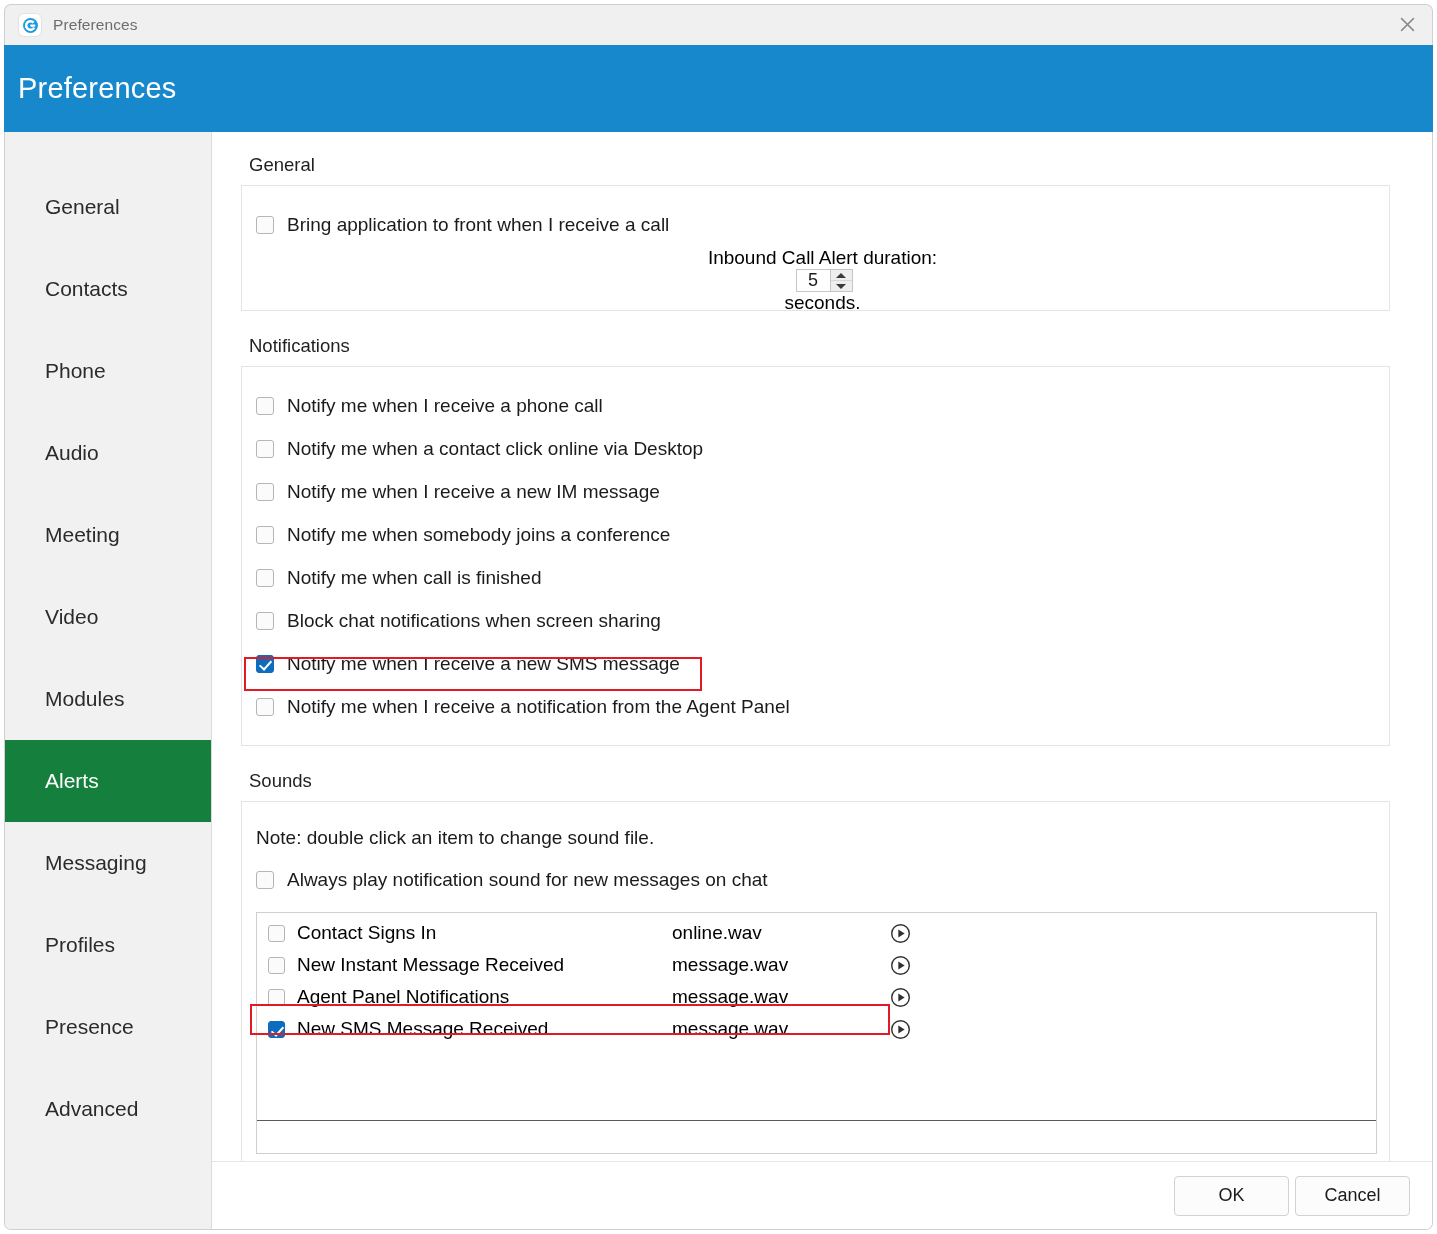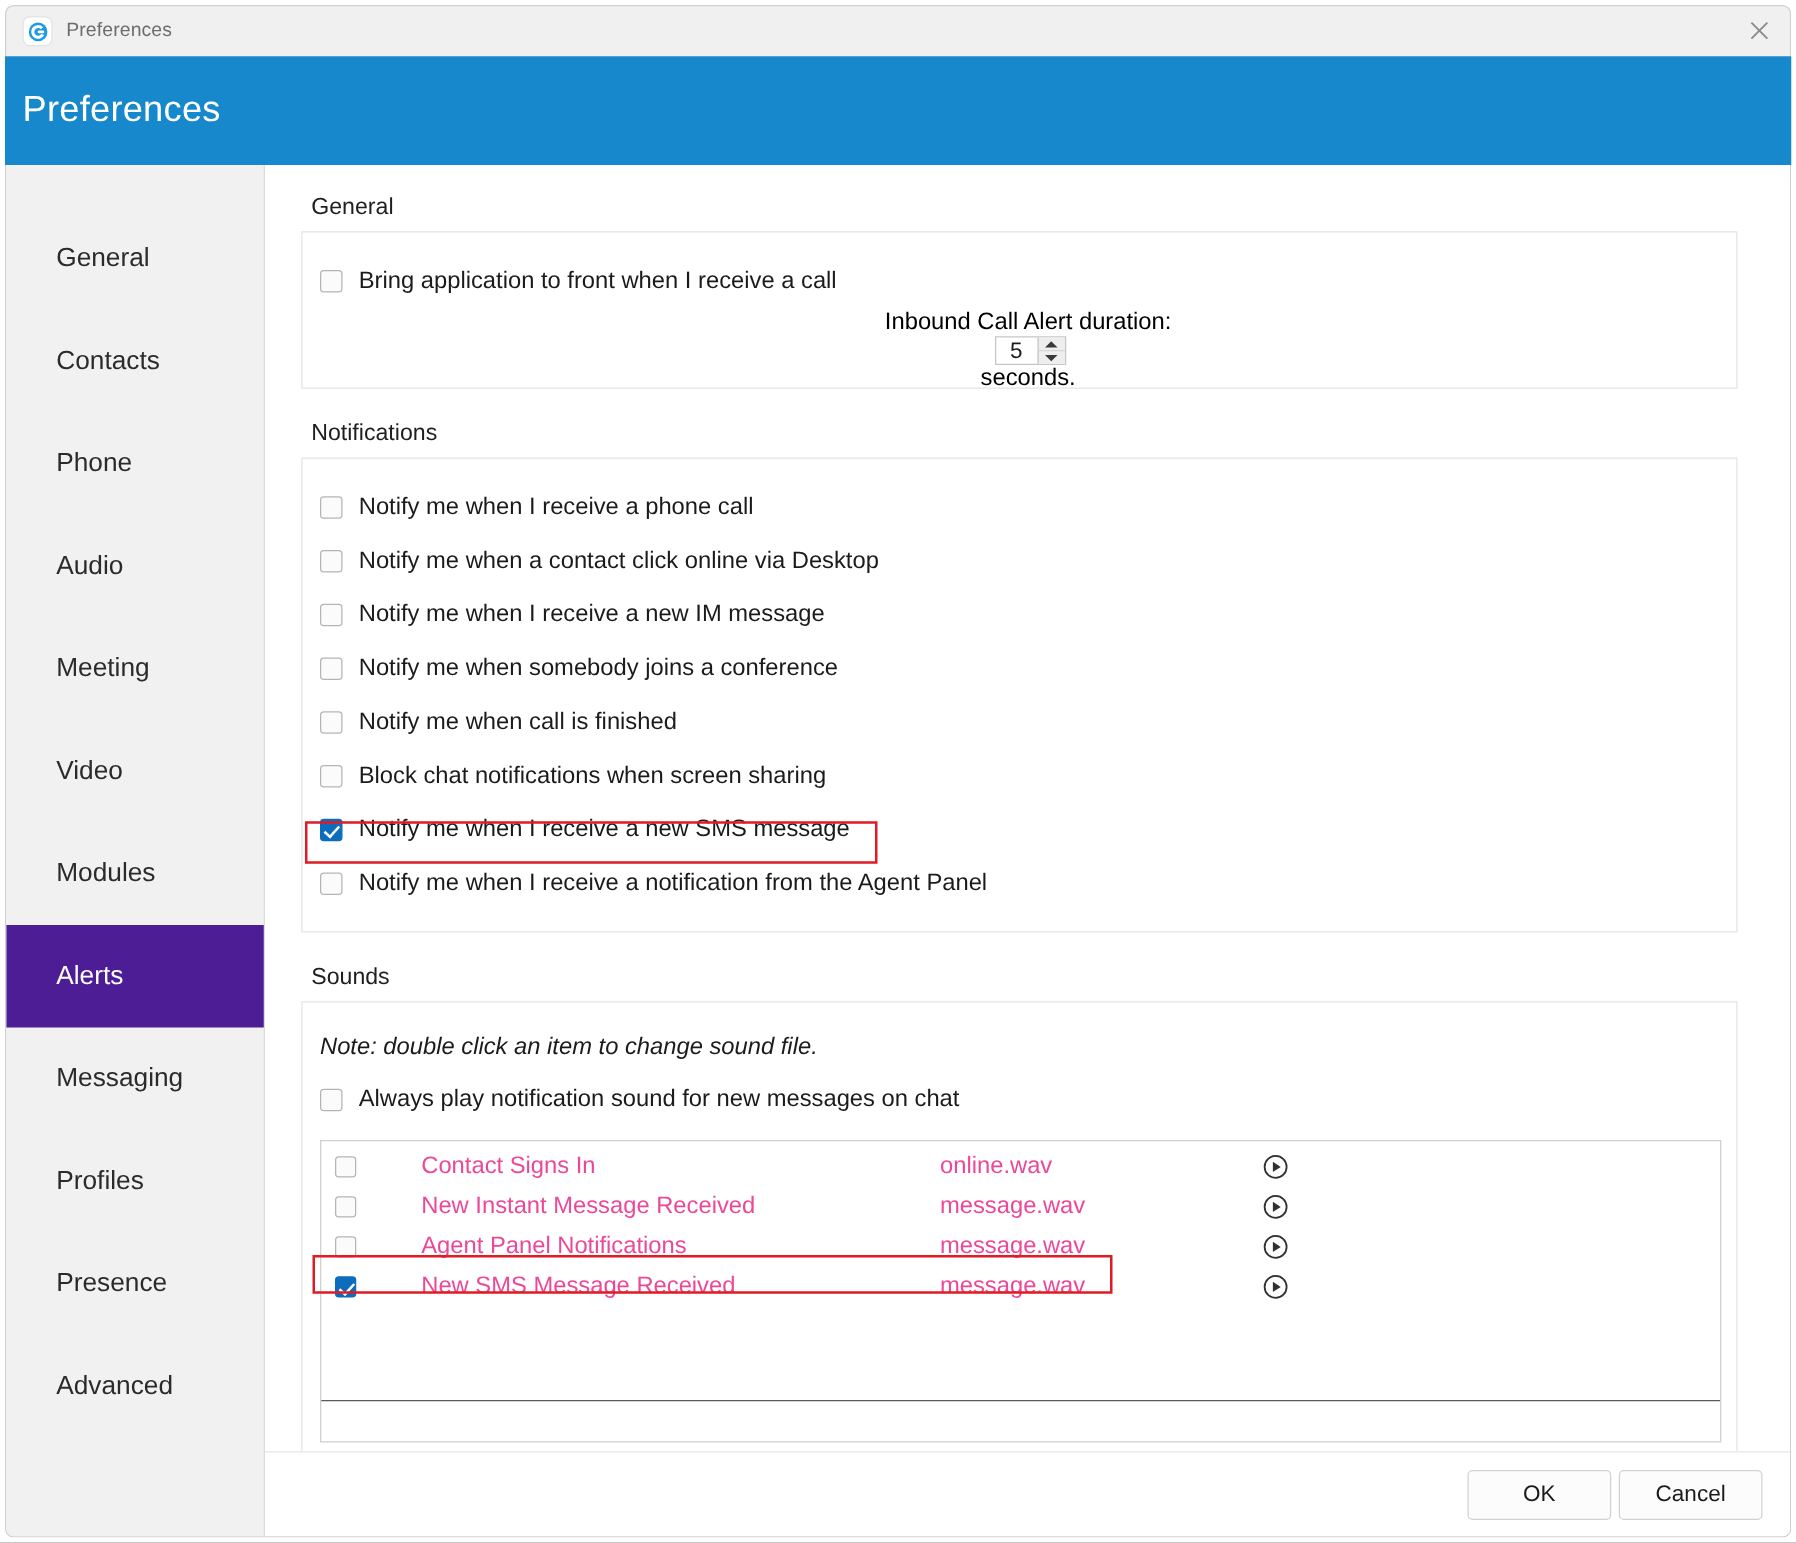--- a/index.html
+++ b/index.html
@@ -93,21 +93,21 @@
   .nav-item {
     height: 82px;
     display: flex;
     align-items: center;
     padding-left: 40px;
     font-size: 21px;
     color: #2b2b2b;
     cursor: default;
   }
   .nav-item.active {
-    background: #4c1d95;
+    background: #15803d;
     color: #ffffff;
   }
 
   
   .content {
     flex: 1;
     position: relative;
     padding: 22px 42px 0 29px;
     display: flex;
     flex-direction: column;
@@ -188,37 +188,36 @@
     flex: 1;
     display: flex; align-items: center; justify-content: center;
     cursor: default;
   }
   .spin-btn:first-child { border-bottom: 1px solid #d7d7d7; }
   .tri-up { width:0;height:0;border-left:5px solid transparent;border-right:5px solid transparent;border-bottom:5px solid #3a3a3a; }
   .tri-dn { width:0;height:0;border-left:5px solid transparent;border-right:5px solid transparent;border-top:5px solid #3a3a3a; }
 
   
   .group-box.sounds { padding: 16px 0 0 0; }
-  .note { padding-left: 14px; font-size: 19px; color:#1b1b1b; height: 40px; display:flex; align-items:center;font-style:italic;}
+  .note { padding-left: 14px; font-size: 19px; color:#1b1b1b; height: 40px; display:flex; align-items:center;}
   .sound-list {
     margin: 11px 12px 12px 14px;
     border: 1px solid #cfcfcf;
     background: #ffffff;
     height: 242px;
     position: relative;
     padding-top: 4px;
   }
   .sound-row {
     display: flex;
     align-items: center;
     height: 32px;
     padding-left: 11px;
     font-size: 19px;
-    color: #ec4899;
-    gap: 40px;
+    color: #000000;
   }
   .s-name { width: 375px; }
   .s-file { width: 218px; }
   .play-btn { cursor: default; display:flex; align-items:center; }
   .list-rule {
     position: absolute;
     left: 0; right: 0; bottom: 32px;
     height: 1px;
     background: #5a5a5a;
   }

